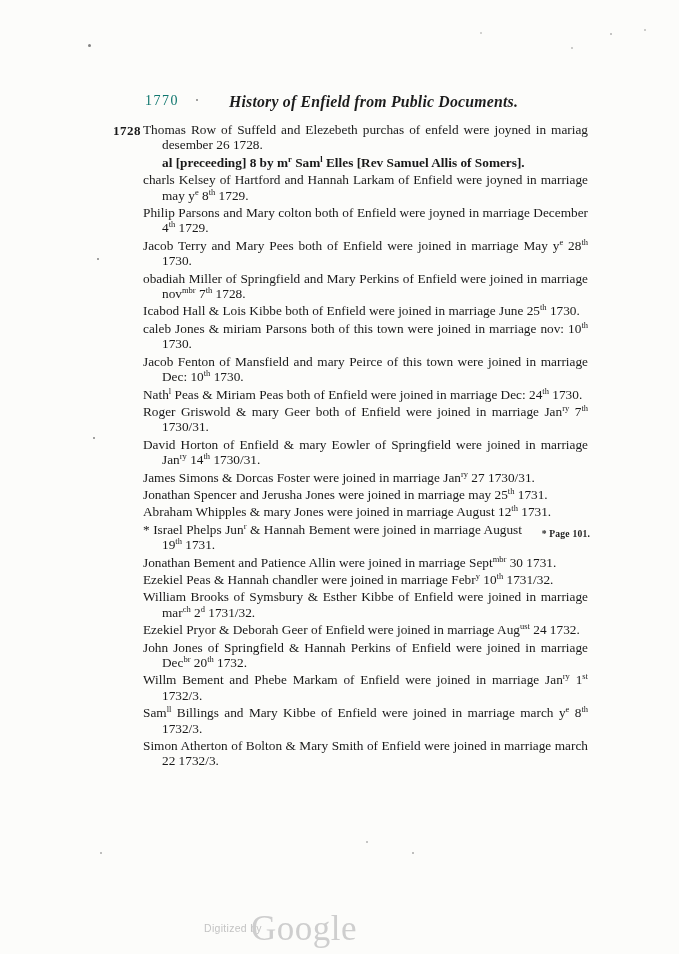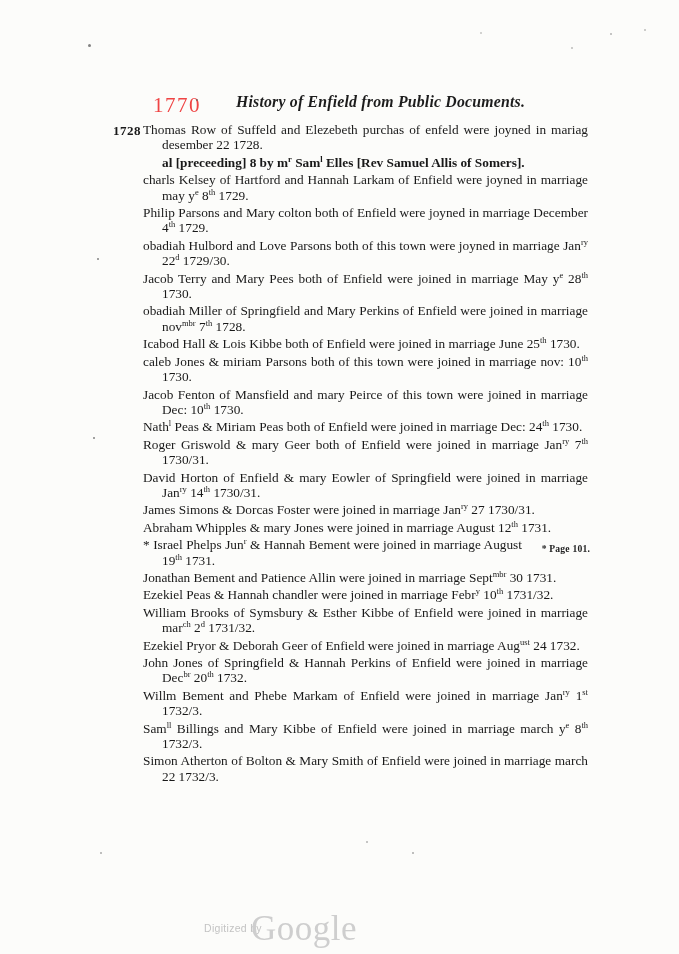--- a/index.html
+++ b/index.html
@@ -3,25 +3,25 @@
 <meta charset="utf-8">
 <style>
   html,body{margin:0;padding:0;}
   body{
     width:679px;height:954px;position:relative;overflow:hidden;
     background:#fcfcfa;color:#1b1b1b;
     font-family:"Liberation Serif", serif;
   }
   .page{position:absolute;inset:0;}
   .page-number{
-    position:absolute;left:153px;top:93px;
-    font-size:21px;letter-spacing:1.5px;color:#ef4444;
+    position:absolute;left:145px;top:93px;
+    font-size:14px;letter-spacing:1.5px;color:#0f766e;
   }
   .running-title{
-    position:absolute;left:236px;top:93px;
+    position:absolute;left:229px;top:93px;
     font-size:15.8px;font-style:italic;font-weight:600;color:#1d1d1d;
     letter-spacing:.2px;white-space:nowrap;
   }
   .entry-list{
     position:absolute;left:143px;top:122px;width:445px;
   }
   p.entry{
     margin:0 0 2px 0;position:relative;
     font-size:13.3px;line-height:15.4px;text-align:justify;
     padding-left:19px;text-indent:-19px;color:#191919;
@@ -69,45 +69,40 @@
 <body>
 
 <div class="page">
 
   <div class="page-number">1770</div>
   <div class="running-title">History of Enfield from Public Documents.</div>
 
   <div class="entry-list">
       <p class="entry">
       <span class="year-label">1728</span>
-      <span class="entry-text">Thomas Row of Suffeld and Elezebeth purchas of enfeld were joyned in mariag desember 22 1728.</span>
+      <span class="entry-text">Thomas Row of Suffeld and Elezebeth purchas of enfeld were joyned in mariag desember 26 1728.</span>
       
     </p>
       <p class="entry indented">
       
       <span class="entry-text">al [preceeding] 8 by m<sup>r</sup> Sam<sup>l</sup> Elles [Rev Samuel Allis of Somers].</span>
       
     </p>
       <p class="entry">
       
       <span class="entry-text">charls Kelsey of Hartford and Hannah Larkam of Enfield were joyned in marriage may y<sup>e</sup> 8<sup>th</sup> 1729.</span>
       
     </p>
       <p class="entry">
       
       <span class="entry-text">Philip Parsons and Mary colton both of Enfield were joyned in marriage December 4<sup>th</sup> 1729.</span>
       
     </p>
       <p class="entry">
       
-      <span class="entry-text">obadiah Hulbord and Love Parsons both of this town were joyned in marriage Jan<sup>ry</sup> 22<sup>d</sup> 1729/30.</span>
-      
-    </p>
-      <p class="entry">
-      
       <span class="entry-text">Jacob Terry and Mary Pees both of Enfield were joined in marriage May y<sup>e</sup> 28<sup>th</sup> 1730.</span>
       
     </p>
       <p class="entry">
       
       <span class="entry-text">obadiah Miller of Springfield and Mary Perkins of Enfield were joined in marriage nov<sup>mbr</sup> 7<sup>th</sup> 1728.</span>
       
     </p>
       <p class="entry">
       
@@ -135,20 +130,25 @@
       
     </p>
       <p class="entry">
       
       <span class="entry-text">David Horton of Enfield &amp; mary Eowler of Springfield were joined in marriage Jan<sup>ry</sup> 14<sup>th</sup> 1730/31.</span>
       
     </p>
       <p class="entry">
       
       <span class="entry-text">James Simons &amp; Dorcas Foster were joined in marriage Jan<sup>ry</sup> 27 1730/31.</span>
+      
+    </p>
+      <p class="entry">
+      
+      <span class="entry-text">Jonathan Spencer and Jerusha Jones were joined in marriage may 25<sup>th</sup> 1731.</span>
       
     </p>
       <p class="entry">
       
       <span class="entry-text">Abraham Whipples &amp; mary Jones were joined in marriage August 12<sup>th</sup> 1731.</span>
       
     </p>
       <p class="entry has-note">
       
       <span class="entry-text">* Israel Phelps Jun<sup>r</sup> &amp; Hannah Bement were joined in marriage August 19<sup>th</sup> 1731.</span>

